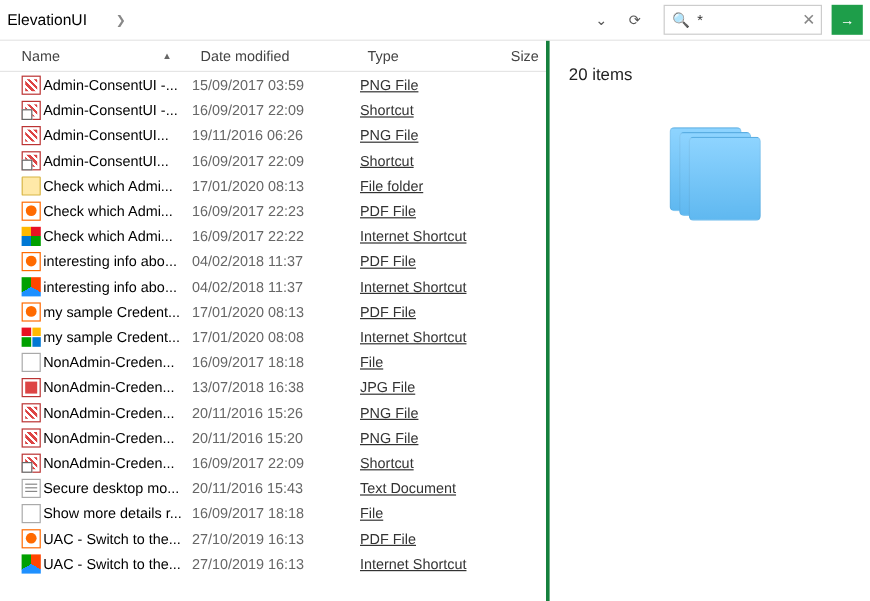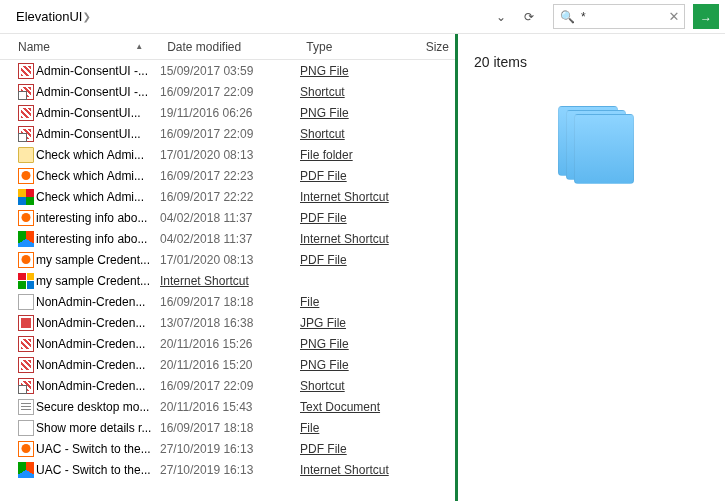--- a/index.html
+++ b/index.html
@@ -1,20 +1,20 @@
 <!DOCTYPE html>
 <html><head>
 <meta charset="utf-8">
 <style>
   * { box-sizing: border-box; margin: 0; padding: 0; }
   body { font-family: "Segoe UI", Tahoma, sans-serif; font-size: 12px; color: #000; background: #fff; width: 725px; height: 501px; overflow: hidden; }
   
   .topbar { height: 34px; border-bottom: 1px solid #e5e5e5; display: flex; align-items: center; padding: 0 6px; gap: 4px; }
   .spacer { flex: 1; }
-  .addr { display: flex; align-items: center; gap: 0; margin-left: 10px; }
+  .addr { display: flex; align-items: center; gap: 24px; }
   .addr-text { font-size: 13px; }
   .chev { color: #888; font-size: 10px; }
   .btn { width: 24px; height: 24px; display: flex; align-items: center; justify-content: center; color: #555; cursor: pointer; }
   .search-wrap { display: flex; align-items: center; border: 1px solid #ccc; height: 25px; margin-left: 8px; }
   .search-inner { display: flex; align-items: center; width: 110px; padding: 0 6px; gap: 6px; }
   .search-icon { color: #666; font-size: 12px; }
   .search-text { font-size: 12px; color: #333; }
   .clear-x { color: #888; width: 20px; text-align: center; font-size: 13px; }
   .go-btn { width: 26px; height: 25px; background: #1e9e4a; display: flex; align-items: center; justify-content: center; color: #fff; margin-left: 4px; }
   
@@ -185,20 +185,21 @@
         <div class="row">
           <div class="icon-slot">
             <div class="ic ic-multi">
               <span></span>
               <span></span>
               <span></span>
               <span></span>
             </div>
           </div>
           <div class="fname">my sample Credent...</div>
+          <div class="fdate">17/01/2020 08:08</div>
           <div class="ftype">Internet Shortcut</div>
         </div>
         <div class="row">
           <div class="icon-slot">
             <div class="ic ic-file"></div>
           </div>
           <div class="fname">NonAdmin-Creden...</div>
           <div class="fdate">16/09/2017 18:18</div>
           <div class="ftype">File</div>
         </div>

